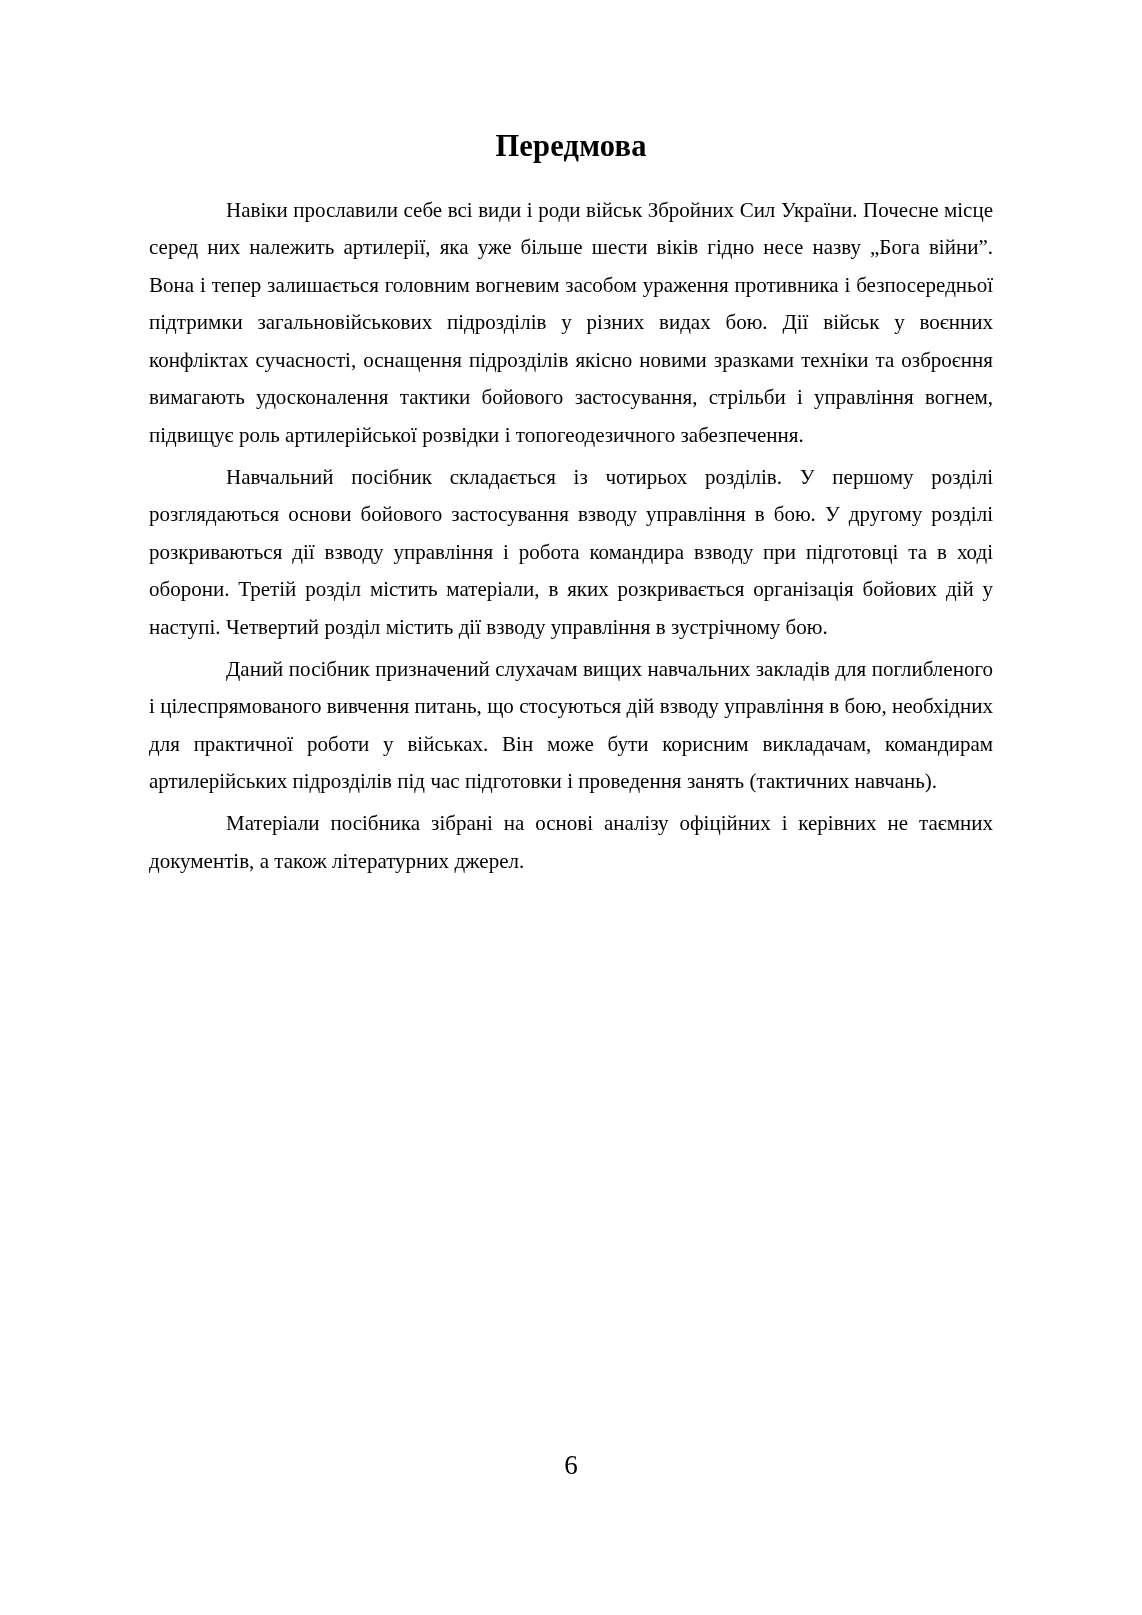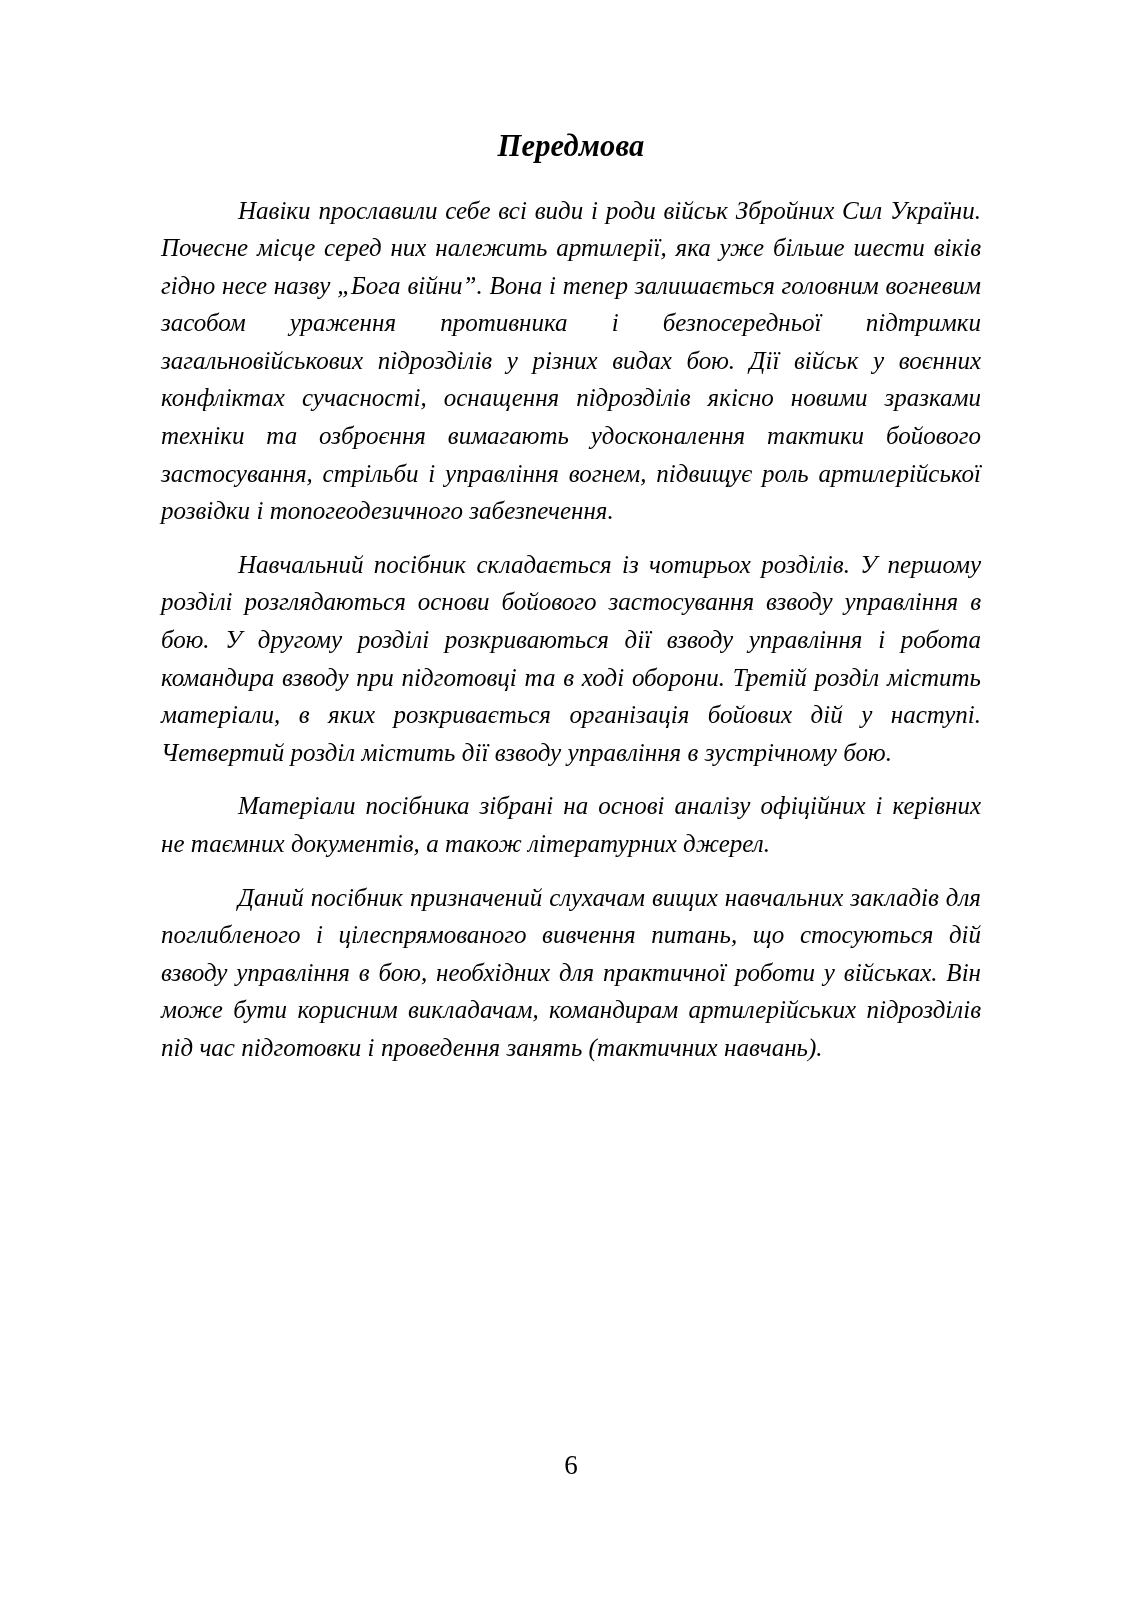--- a/index.html
+++ b/index.html
@@ -24,44 +24,43 @@
     inset: 0;
     background: #ffffff;
   }
 
   
   #text-block {
     position: absolute;
     left: 145px;
     top: 0;
     width: 852px;
-    font-style: italic;
   }
 
   #page-title {
     margin: 0;
     padding: 0;
     text-align: center;
     font-weight: bold;
     font-size: 30.5px;
     line-height: 1;
     letter-spacing: 0.2px;
     padding-top: 131px;
   }
 
   #body-copy {
     margin-top: 30px;
   }
 
   .para {
-    margin: 16px;
+    margin: 4px;
     text-align: justify;
     text-justify: inter-word;
     text-indent: 77px;
-    font-size: 25px;
+    font-size: 21px;
     line-height: 37.6px;
     word-spacing: 0.1px;
     hyphens: manual;
   }
 
   
   .para:last-child { margin-bottom: 0; }
 
   #page-number {
     position: absolute;
@@ -78,21 +77,21 @@
 
 <div id="page">
 
   <div id="text-block">
 
     <h1 id="page-title">Передмова</h1>
 
     <div id="body-copy">
       <p class="para">Навіки прославили себе всі види і роди військ Збройних Сил України. Почесне місце серед них належить артилерії, яка уже більше шести віків гідно несе назву „Бога війни”. Вона і тепер залишається головним вогневим засобом ураження противника і безпосередньої підтримки загальновійськових підрозділів у різних видах бою. Дії військ у воєнних конфліктах сучасності, оснащення підрозділів якісно новими зразками техніки та озброєння вимагають удосконалення тактики бойового застосування, стрільби і управління вогнем, підвищує роль артилерійської розвідки і топогеодезичного забезпечення.</p>
       <p class="para">Навчальний посібник складається із чотирьох розділів. У першому розділі розглядаються основи бойового застосування взводу управління в бою. У другому розділі розкриваються дії взводу управління і робота командира взводу при підготовці та в ході оборони. Третій розділ містить матеріали, в яких розкривається організація бойових дій у наступі. Четвертий розділ містить дії взводу управління в зустрічному бою.</p>
+      <p class="para">Даний посібник призначений слухачам вищих навчальних закладів для поглибленого і цілеспрямованого вивчення питань, що стосуються дій взводу управління в бою, необхідних для практичної роботи у військах. Він може бути корисним викладачам, командирам артилерійських підрозділів під час підготовки і проведення занять (тактичних навчань).</p>
       <p class="para">Матеріали посібника зібрані на основі аналізу офіційних і керівних не таємних документів, а також літературних джерел.</p>
-      <p class="para">Даний посібник призначений слухачам вищих навчальних закладів для поглибленого і цілеспрямованого вивчення питань, що стосуються дій взводу управління в бою, необхідних для практичної роботи у військах. Він може бути корисним викладачам, командирам артилерійських підрозділів під час підготовки і проведення занять (тактичних навчань).</p>
     </div>
 
   </div>
 
   <div id="page-number">6</div>
 
 </div>
 
 </body></html>

